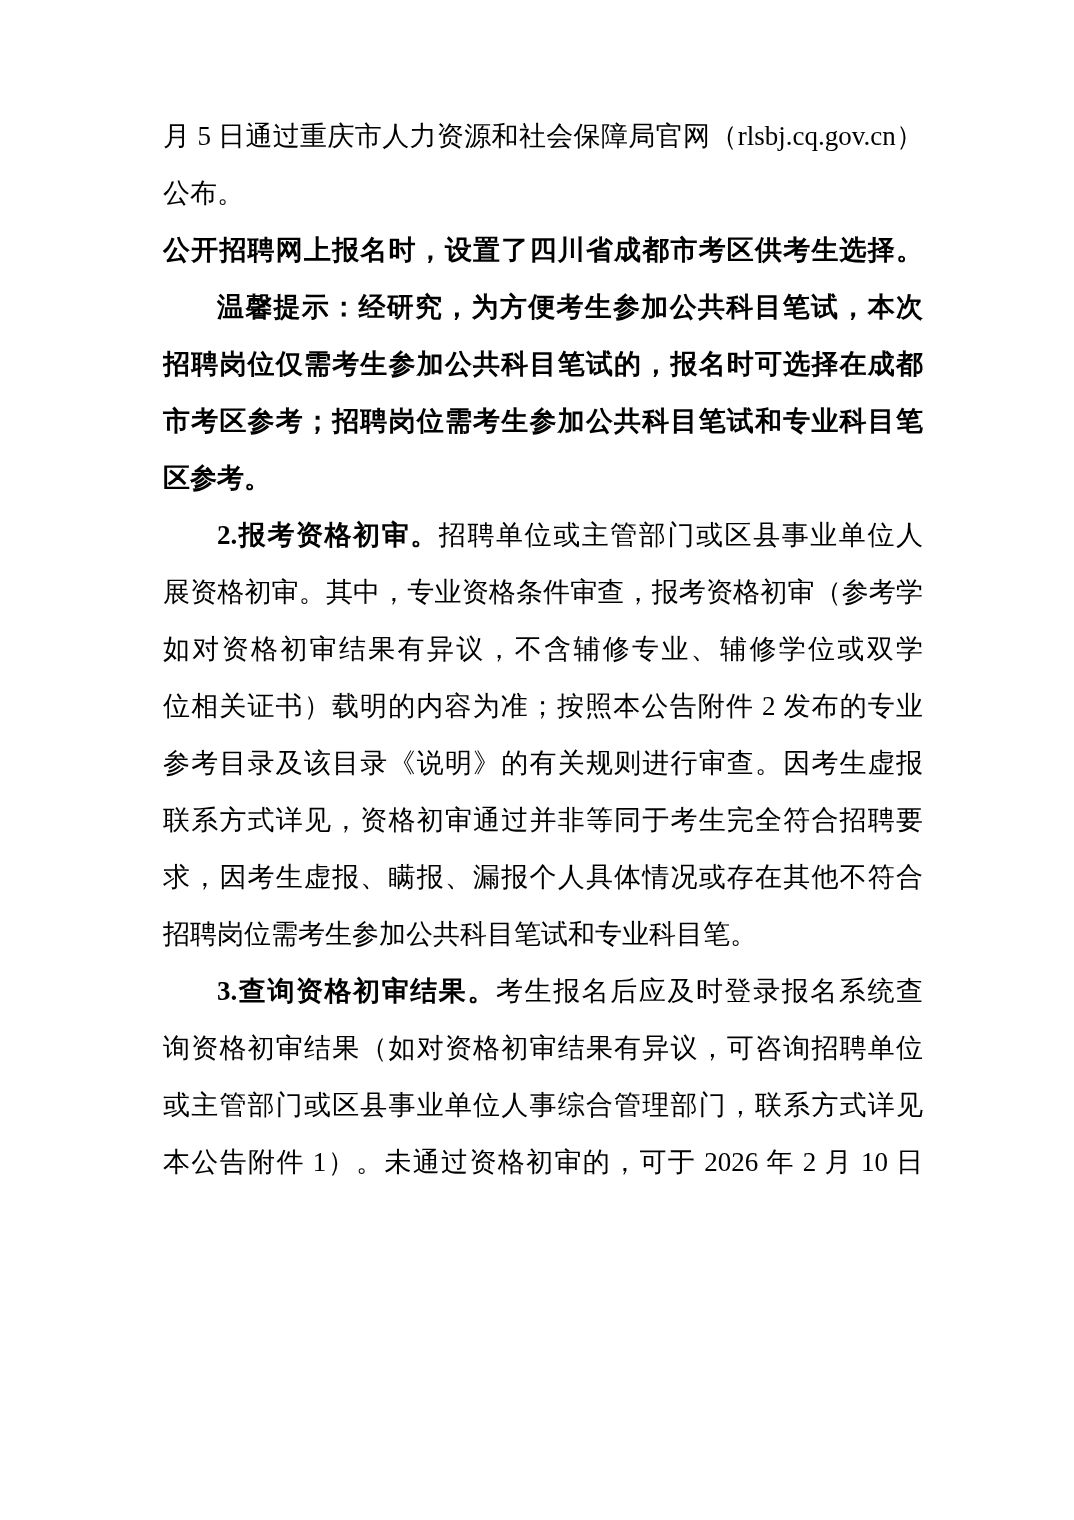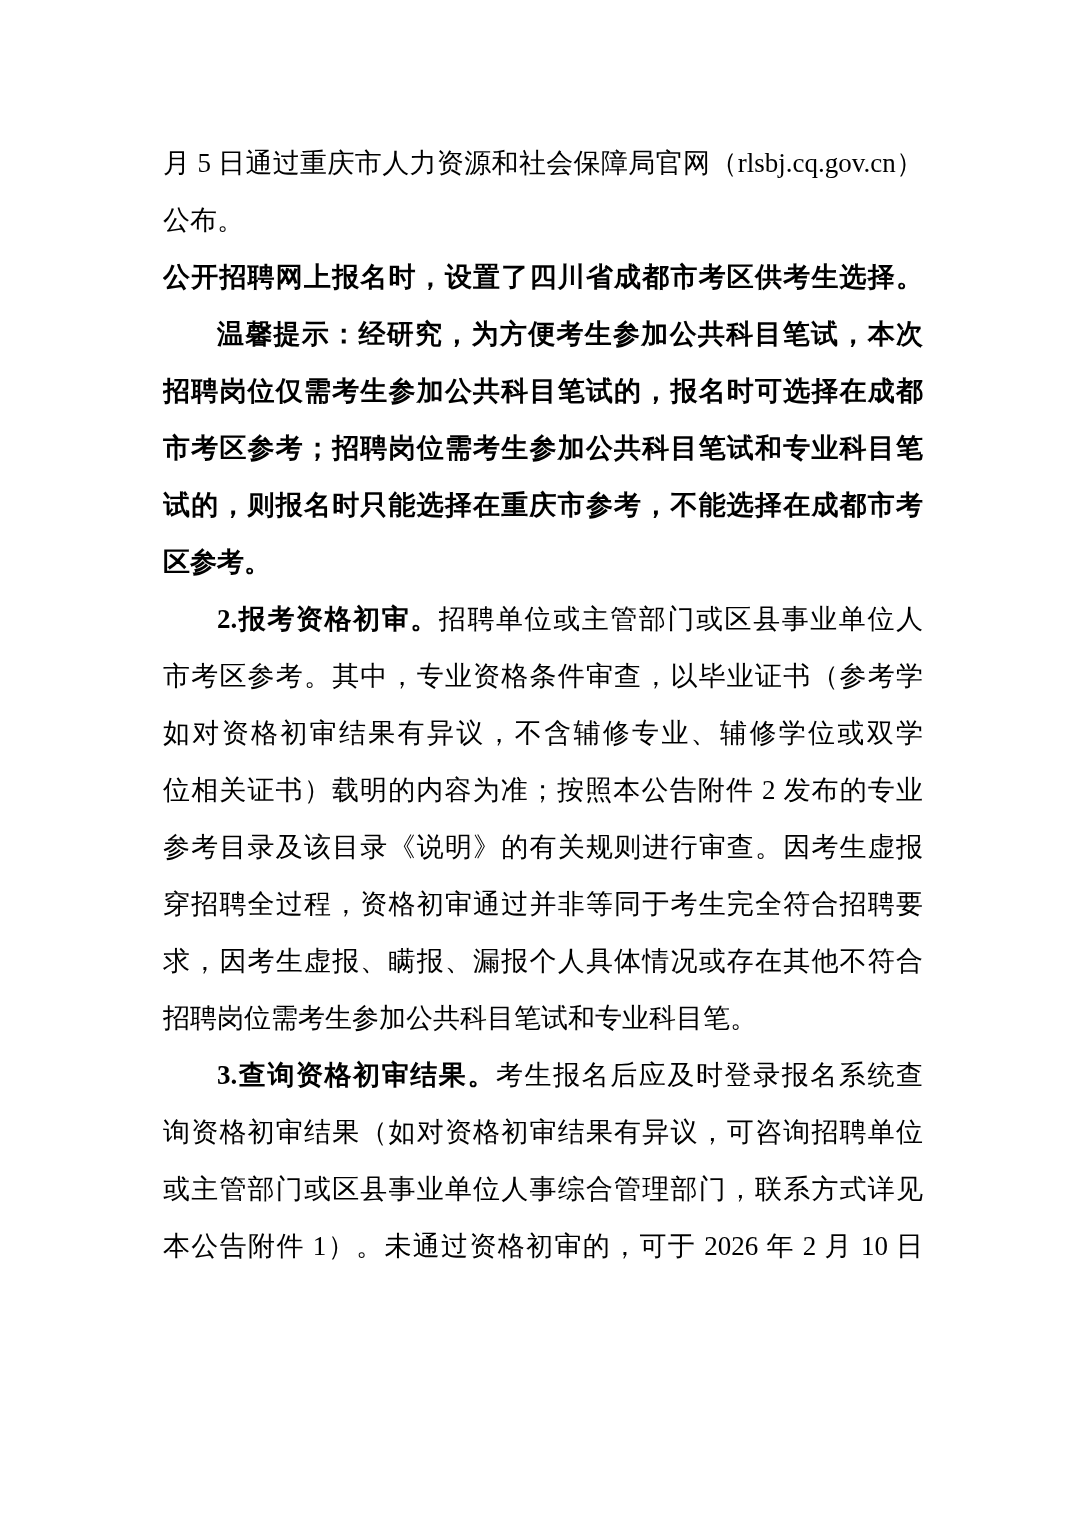--- a/index.html
+++ b/index.html
@@ -9,21 +9,21 @@
     height: 1520px;
     background: #ffffff;
     font-family: "Liberation Serif", "DejaVu Serif", serif;
     color: #000000;
     margin: 0 auto;
     overflow: hidden;
   }
   .doc {
     position: absolute;
     left: 163px;
-    top: 135px;
+    top: 108px;
     width: 760px;
   }
   .line {
     font-size: 27px;
     line-height: 57px;
     height: 57px;
     overflow: hidden;
     text-align: left;
     white-space: nowrap;
   }
@@ -40,28 +40,27 @@
 <body>
 
 <div class="page">
   <div class="doc">
       <div class="line j"><span class="seg">月 5 日通过重庆市人力资源和社会保障局官网（rlsbj.cq.gov.cn）</span></div>
       <div class="line"><span class="seg">公布。</span></div>
       <div class="line j"><span class="seg bold">公开招聘网上报名时，设置了四川省成都市考区供考生选择。</span></div>
       <div class="line j indent"><span class="seg bold">温馨提示：经研究，为方便考生参加公共科目笔试，本次</span></div>
       <div class="line j"><span class="seg bold">招聘岗位仅需考生参加公共科目笔试的，报名时可选择在成都</span></div>
       <div class="line j"><span class="seg bold">市考区参考；招聘岗位需考生参加公共科目笔试和专业科目笔</span></div>
-      <div class="line j"><span class="seg bold">试的，则报名时只能选择在重庆市参考，不能选择在成都市考</span></div>
       <div class="line"><span class="seg bold">区参考。</span></div>
       <div class="line j indent"><span class="seg bold">2.报考资格初审。</span><span class="seg">招聘单位或主管部门或区县事业单位人</span></div>
-      <div class="line j"><span class="seg">市考区参考。其中，专业资格条件审查，以毕业证书（参考学</span></div>
+      <div class="line j"><span class="seg">展资格初审。其中，专业资格条件审查，报考资格初审（参考学</span></div>
       <div class="line j"><span class="seg">如对资格初审结果有异议，不含辅修专业、辅修学位或双学</span></div>
       <div class="line j"><span class="seg">位相关证书）载明的内容为准；按照本公告附件 2 发布的专业</span></div>
       <div class="line j"><span class="seg">参考目录及该目录《说明》的有关规则进行审查。因考生虚报</span></div>
-      <div class="line j"><span class="seg">穿招聘全过程，资格初审通过并非等同于考生完全符合招聘要</span></div>
+      <div class="line j"><span class="seg">联系方式详见，资格初审通过并非等同于考生完全符合招聘要</span></div>
       <div class="line j"><span class="seg">求，因考生虚报、瞒报、漏报个人具体情况或存在其他不符合</span></div>
       <div class="line"><span class="seg">招聘岗位需考生参加公共科目笔试和专业科目笔。</span></div>
       <div class="line j indent"><span class="seg bold">3.查询资格初审结果。</span><span class="seg">考生报名后应及时登录报名系统查</span></div>
       <div class="line j"><span class="seg">询资格初审结果（如对资格初审结果有异议，可咨询招聘单位</span></div>
       <div class="line j"><span class="seg">或主管部门或区县事业单位人事综合管理部门，联系方式详见</span></div>
       <div class="line j"><span class="seg">本公告附件 1）。未通过资格初审的，可于 2026 年 2 月 10 日</span></div>
     </div>
 </div>
 
 </body></html>

